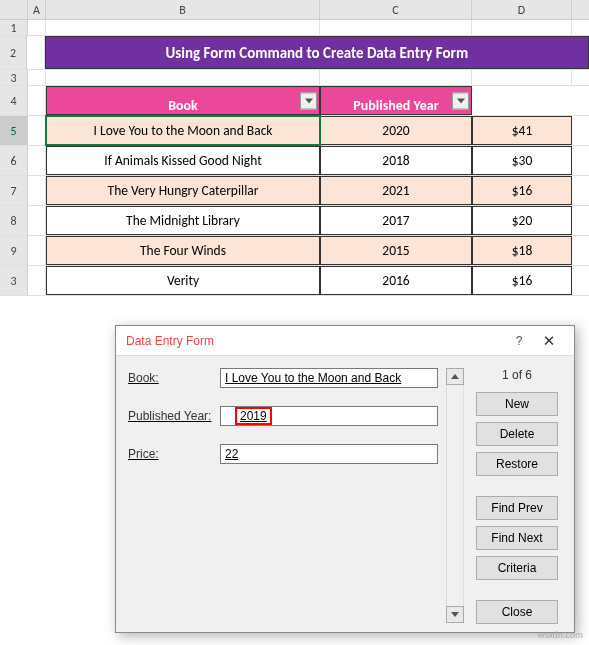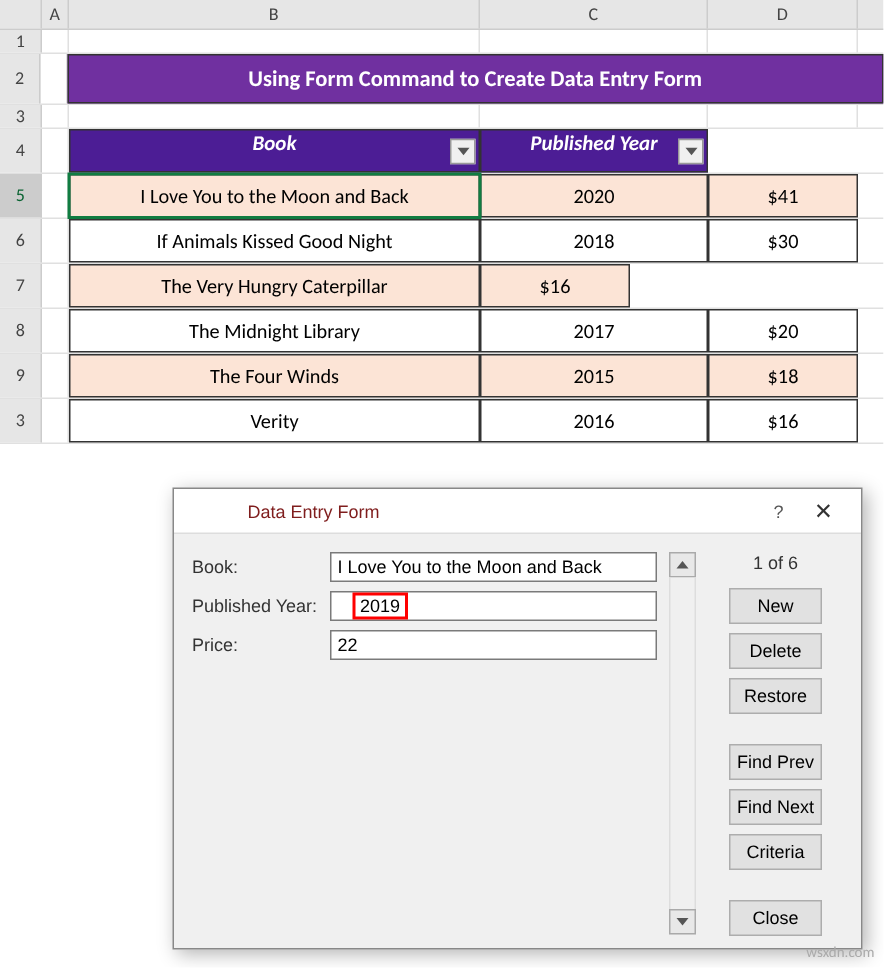--- a/index.html
+++ b/index.html
@@ -18,50 +18,50 @@
     .row-h { width: 28px; background: #e6e6e6; border-right: 1px solid #ccc; text-align: center; color: #444; font-size: 12px; display: flex; align-items: center; justify-content: center; }
     .row-h.selected { background: #ccc; color: #0a6332; }
     .cell { border-right: 1px solid #e0e0e0; }
     .r1 { height: 16px; }
     .r2 { height: 34px; }
     .r3 { height: 16px; }
     .rdata { height: 30px; }
     
     .title-bar { background: #7030a0; color: #fff; font-weight: bold; font-size: 15px; display: flex; align-items: center; justify-content: center; border: 1px solid #333; }
     
-    .tbl-header { background: #4c1d95; color: #fff; font-weight: bold; display: flex; align-items: flex-start; justify-content: center; border: 1px solid #333; position: relative; font-size: 14px; font-style: italic; }
+    .tbl-header { background: #ec4899; color: #fff; font-weight: bold; display: flex; align-items: flex-end; justify-content: center; border: 1px solid #333; position: relative; font-size: 14px; }
     .filter-btn { position: absolute; right: 2px; top: 50%; transform: translateY(-50%); width: 17px; height: 17px; background: #f0f0f0; border: 1px solid #999; display: flex; align-items: center; justify-content: center; }
     .filter-btn::after { content: ''; border-left: 4px solid transparent; border-right: 4px solid transparent; border-top: 5px solid #555; }
     
     .tbl-cell { display: flex; align-items: center; justify-content: center; border: 1px solid #333; font-size: 13.5px; }
     .alt { background: #fce4d6; }
     .selected-cell { outline: 2px solid #107c41; outline-offset: -1px; position: relative; z-index: 1; }
     
     .dialog { position: absolute; left: 115px; top: 325px; width: 460px; height: 308px; background: #f0f0f0; border: 1px solid #888; box-shadow: 3px 3px 12px rgba(0,0,0,0.3); font-family: 'Segoe UI', Arial, sans-serif; font-size: 12px; }
     .dlg-title { height: 30px; background: #fff; display: flex; align-items: center; padding: 0 10px; border-bottom: 1px solid #ddd; }
-    .dlg-title-text { flex: 1; color: #7f1d1d; margin-left: 39px; }
+    .dlg-title-text { flex: 1; color: #ef4444; }
     .dlg-help { width: 30px; text-align: center; color: #555; cursor: pointer; }
     .dlg-close { width: 30px; text-align: center; color: #333; cursor: pointer; font-size: 15px; }
     
     .dlg-body { display: flex; padding: 12px; gap: 8px; }
     .dlg-fields { flex: 1; }
-    .field-row { display: flex; align-items: center; margin-bottom: 6px; }
+    .field-row { display: flex; align-items: center; margin-bottom: 18px; text-decoration: underline; }
     .field-label { width: 92px; color: #333; }
     .field-input { flex: 1; height: 20px; border: 1px solid #7a7a7a; background: #fff; padding: 0 4px; font-size: 12px; font-family: inherit; }
     .highlight-box { border: 2px solid #ff0000; padding: 0 3px; display: inline-block; margin-right: 2px; }
     
     .scroll-col { width: 18px; display: flex; flex-direction: column; }
     .scroll-btn { height: 17px; background: #e8e8e8; border: 1px solid #aaa; display: flex; align-items: center; justify-content: center; }
     .scroll-up::after { content: ''; border-left: 4px solid transparent; border-right: 4px solid transparent; border-bottom: 5px solid #555; }
     .scroll-down::after { content: ''; border-left: 4px solid transparent; border-right: 4px solid transparent; border-top: 5px solid #555; }
     .scroll-track { flex: 1; background: #f0f0f0; border-left: 1px solid #ddd; border-right: 1px solid #ddd; }
     
     .dlg-buttons { width: 90px; display: flex; flex-direction: column; gap: 6px; align-items: center; }
     .counter { text-align: center; color: #333; margin-bottom: 4px; }
-    .dlg-btn { width: 62px; height: 24px; background: #e1e1e1; border: 1px solid #adadad; cursor: pointer; font-size: 12px; font-family: inherit; }
+    .dlg-btn { width: 82px; height: 24px; background: #e1e1e1; border: 1px solid #adadad; cursor: pointer; font-size: 12px; font-family: inherit; }
     .btn-gap { height: 8px; }
     
     .watermark { position: absolute; bottom: 4px; right: 6px; color: #aaa; font-size: 10px; }
   </style>
 </head>
 <body>
 
 <div class="grid">
   <div class="col-headers">
     <div class="corner"></div>
@@ -119,20 +119,21 @@
     <div class="cell col-A"></div>
     <div class="tbl-cell col-B">If Animals Kissed Good Night</div>
     <div class="tbl-cell col-C">2018</div>
     <div class="tbl-cell col-D">$30</div>
   </div>
 
   <div class="row rdata">
     <div class="row-h">7</div>
     <div class="cell col-A"></div>
     <div class="tbl-cell alt col-B">The Very Hungry Caterpillar</div>
+    <div class="tbl-cell alt col-C">2021</div>
     <div class="tbl-cell alt col-D">$16</div>
   </div>
 
   <div class="row rdata">
     <div class="row-h">8</div>
     <div class="cell col-A"></div>
     <div class="tbl-cell col-B">The Midnight Library</div>
     <div class="tbl-cell col-C">2017</div>
     <div class="tbl-cell col-D">$20</div>
   </div>

